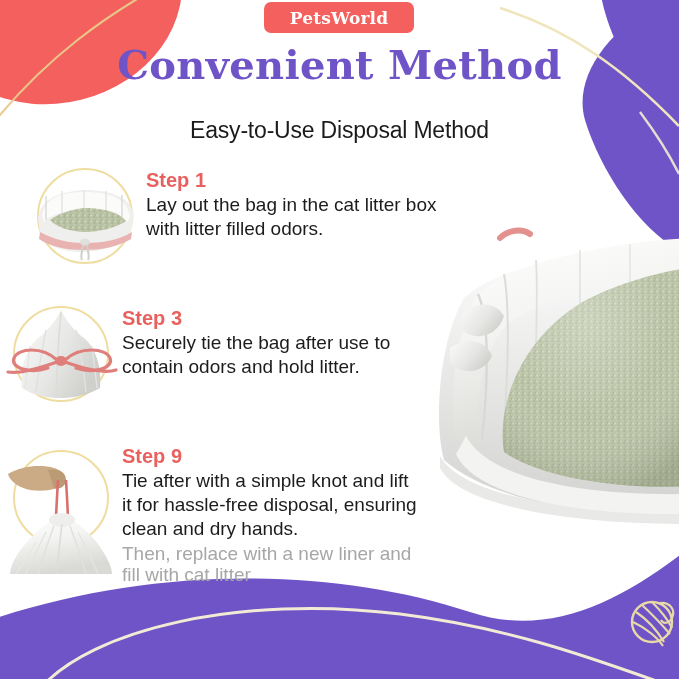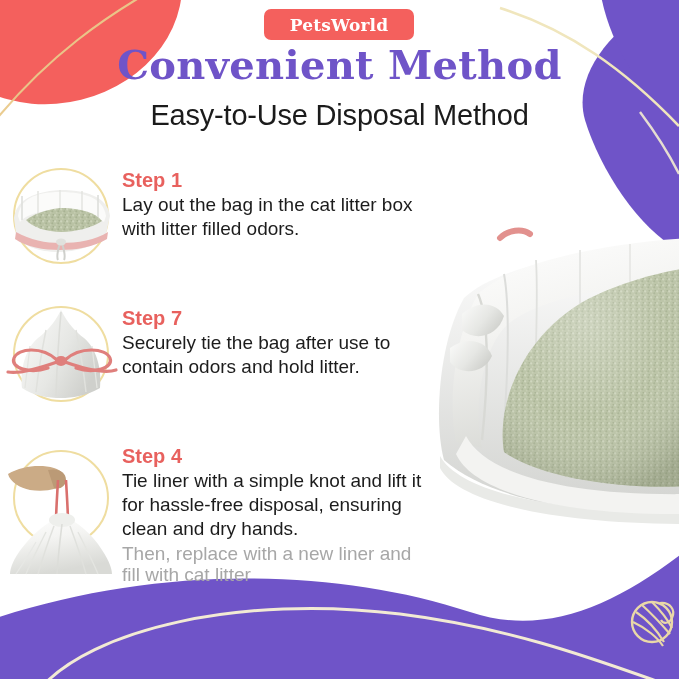--- a/index.html
+++ b/index.html
@@ -22,21 +22,21 @@
     inset: 0;
     width: 679px;
     height: 679px;
     pointer-events: none;
   }
 
   
   .logo-pill {
     position: absolute;
     left: 264px;
-    top: 9px;
+    top: 2px;
     width: 150px;
     height: 31px;
     background: #f4605d;
     border-radius: 7px;
     display: flex;
     align-items: center;
     justify-content: center;
     z-index: 6;
   }
   .logo-text {
@@ -62,24 +62,24 @@
     font-weight: bold;
     font-size: 40px;
     line-height: 46px;
     color: #6f54c8;
     margin: 0;
     letter-spacing: 0.3px;
   }
   .sub-title {
     font-family: "Liberation Sans", sans-serif;
     font-weight: normal;
-    font-size: 29px;
+    font-size: 23px;
     line-height: 38px;
     color: #1b1b1b;
-    margin: 8px 0 0 0;
+    margin: 23px 0 0 0;
     letter-spacing: -0.2px;
   }
 
   
   .hero-photo {
     position: absolute;
     left: 404px;
     top: 224px;
     width: 286px;
     height: 300px;
@@ -127,21 +127,21 @@
   .step-note {
     font-family: "Liberation Sans", sans-serif;
     font-size: 19px;
     line-height: 21px;
     color: #a7a7a7;
     margin: 2px 0 0 0;
     max-width: 300px;
   }
 
   
-  #step-row-1 { margin-bottom: 26px; }
+  #step-row-1 { margin-bottom: 26px; padding-left: 24px; }
   #step-row-2 { margin-bottom: 26px; }
   #step-row-3 .step-thumb { height: 140px; }
 </style>
 </head>
 <body>
 
 <div id="page">
 
   <svg class="deco-layer" viewBox="0 0 679 679" width="679" height="679">
     <defs>
@@ -296,21 +296,21 @@
           <g stroke="#df7f7c" stroke-width="3.2" fill="none" stroke-linecap="round">
             <path d="M 57 62 C 42 48 18 50 14 60 C 10 70 30 76 48 70"></path>
             <path d="M 65 62 C 80 48 106 50 110 60 C 114 70 94 76 76 70"></path>
             <path d="M 57 64 C 40 70 18 76 8 74"></path>
             <path d="M 65 64 C 82 70 104 76 116 72"></path>
           </g>
           <ellipse cx="61" cy="63" rx="6" ry="5" fill="#df7f7c"></ellipse>
         </svg>
       </div>
       <div class="step-body">
-        <p class="step-label">Step 7</p>
+        <p class="step-label">Step 3</p>
         <p class="step-text">Securely tie the bag after use to contain odors and hold litter.</p>
       </div>
     </div>
 
     <div class="step-row" id="step-row-3">
       <div class="step-thumb">
         <svg viewBox="0 0 122 140" width="122" height="140">
           <circle cx="61" cy="62" r="47" fill="none" stroke="#efdda0" stroke-width="2"></circle>
 
           <path d="M 8 38 C 22 30 40 28 54 32 C 62 34 66 40 64 46
@@ -327,20 +327,20 @@
 
           <path d="M 62 88 C 60 104 58 122 57 138" stroke="#dcddd9" stroke-width="1.6" fill="none"></path>
           <path d="M 54 90 C 48 106 42 124 38 138" stroke="#e0e1dd" stroke-width="1.5" fill="none"></path>
           <path d="M 70 90 C 76 106 82 124 86 138" stroke="#e0e1dd" stroke-width="1.5" fill="none"></path>
           <path d="M 46 96 C 38 112 30 128 26 138" stroke="#e4e5e1" stroke-width="1.4" fill="none"></path>
           <path d="M 78 96 C 86 112 94 128 98 138" stroke="#e4e5e1" stroke-width="1.4" fill="none"></path>
           <path d="M 36 106 C 28 120 20 132 16 138" stroke="#e7e8e5" stroke-width="1.3" fill="none"></path>
         </svg>
       </div>
       <div class="step-body">
-        <p class="step-label">Step 4</p>
-        <p class="step-text">Tie liner with a simple knot and lift it for hassle-free disposal, ensuring clean and dry hands.</p>
+        <p class="step-label">Step 9</p>
+        <p class="step-text">Tie after with a simple knot and lift it for hassle-free disposal, ensuring clean and dry hands.</p>
         <p class="step-note">Then, replace with a new liner and fill with cat litter</p>
       </div>
     </div>
 
   </div>
 </div>
 
 </body></html>

